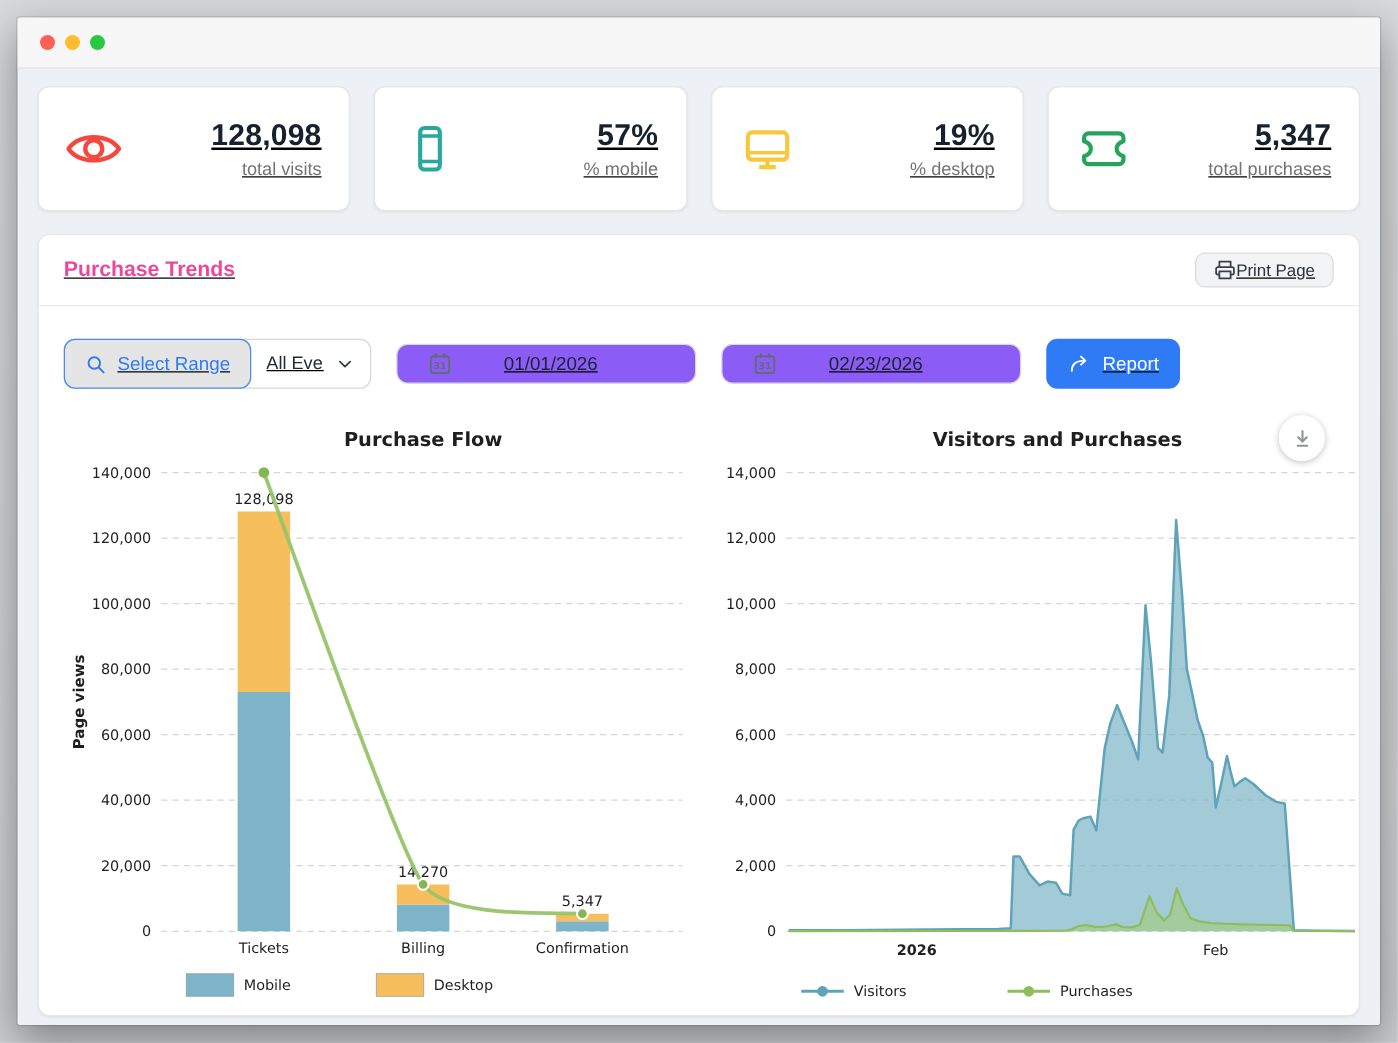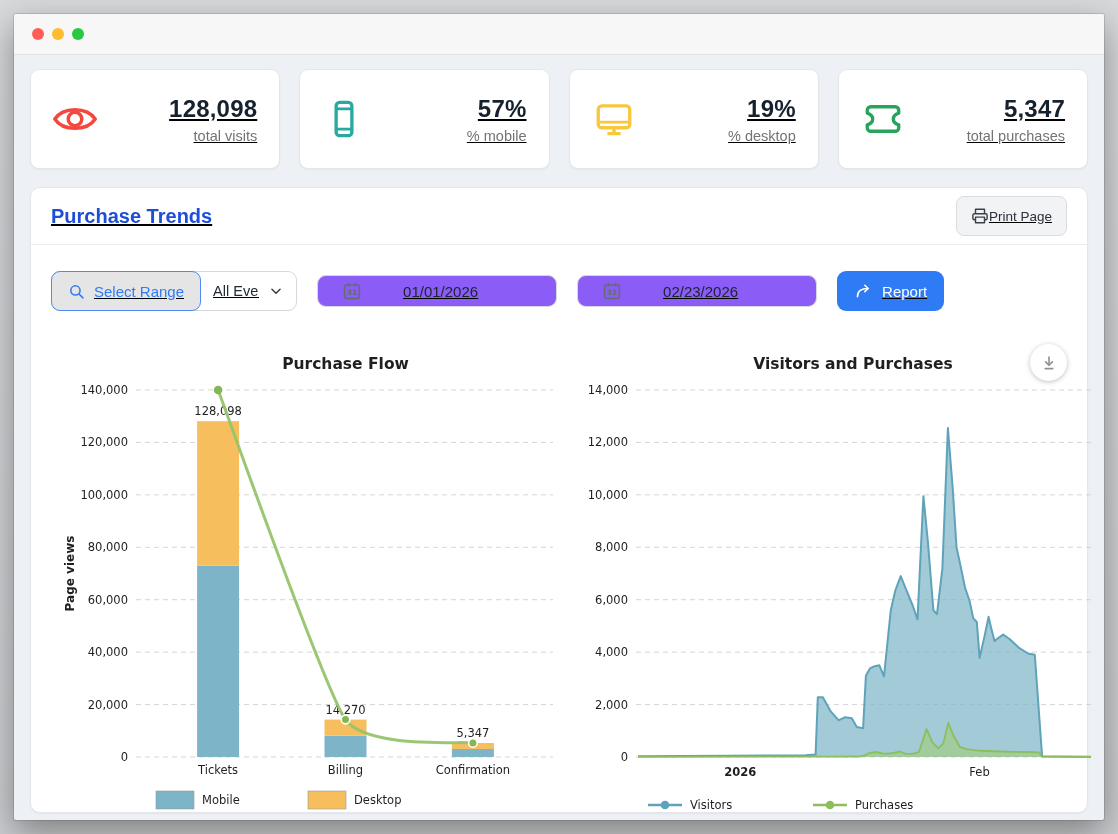--- a/index.html
+++ b/index.html
@@ -16,36 +16,36 @@
   .stat-card{flex:1;height:100px;background:#fff;border:1px solid #e4e6ea;border-radius:9px;
     box-shadow:0 1px 2px rgba(16,24,40,.05);display:flex;align-items:center;padding:0 22px;box-sizing:border-box;}
   .stat-icon{width:44px;height:44px;flex:0 0 44px;display:flex;align-items:center;justify-content:center;}
   .stat-text{margin-left:auto;text-align:right;}
   .stat-value{font-size:24px;font-weight:600;color:#16212e;letter-spacing:.2px;}
   .stat-label{font-size:14.5px;color:#737373;margin-top:5px;}
   .panel{margin-top:18px;background:#fff;border:1px solid #e4e6ea;border-radius:10px;
     box-shadow:0 1px 2px rgba(16,24,40,.05);height:626px;box-sizing:border-box;position:relative;}
   .panel-header{display:flex;align-items:center;justify-content:space-between;
     padding:14px 20px;border-bottom:1px solid #e9ebee;height:57px;box-sizing:border-box;}
-  .panel-title{font-size:20px;font-weight:700;color:#1d4ed8;}
-  .btn-print{display:flex;align-items:center;height:40px;padding:0 14px;border:1px solid #d9dbde;
+  .panel-title{font-size:17px;font-weight:700;color:#ec4899;}
+  .btn-print{display:flex;align-items:center;height:28px;padding:0 14px;border:1px solid #d9dbde;
     border-radius:8px;background:#f2f3f5;font-size:13.5px;color:#2a313a;cursor:pointer;}
   .filter-row{display:flex;align-items:center;gap:20px;padding:26px 20px 24px 20px;}
   .compound{display:flex;align-items:stretch;border:1px solid #d6d8db;border-radius:9px;background:#fff;height:40px;box-sizing:border-box;}
   .btn-range{display:flex;align-items:center;gap:9px;margin:-1px;padding:0 16px;border:1px solid #4d8bef;border-radius:9px;
     background:#e5e5e5;color:#2f7bf6;font-size:15px;font-weight:500;cursor:pointer;}
   .event-select{display:flex;align-items:center;gap:10px;padding:0 13px;cursor:pointer;}
   .event-value{font-size:14.5px;color:#222a33;max-width:46px;overflow:hidden;white-space:nowrap;}
   .date-input{display:flex;align-items:center;gap:12px;width:240px;height:32px;border:1px solid #d6d8db;
     border-radius:9px;background:#8b5cf6;padding:0 24px;box-sizing:border-box;}
   .date-input input{border:none;outline:none;font-size:15px;color:#1b2430;width:100%;
     font-family:"Liberation Sans",sans-serif;background:transparent;margin-left:27px;}
   .btn-report{display:flex;align-items:center;gap:9px;height:40px;padding:0 17px;border:none;border-radius:9px;
     background:#2f7bf6;color:#fff;font-size:15px;font-weight:500;cursor:pointer;}
-  .charts-row{display:flex;padding-left:27px;margin-top:12px;}
+  .charts-row{display:flex;padding-left:20px;}
   .chart-box{position:relative;}
   svg text{font-family:"DejaVu Sans",sans-serif;fill:#1f1f1f;}
   .ctitle{font-size:15.5px;font-weight:bold;}
   .ylab{font-size:12px;font-weight:bold;}
   .tick{font-size:11.5px;}
   .xtickb{font-size:11.5px;font-weight:bold;}
   .blabel{font-size:11.5px;}
   .btn-download{position:absolute;top:-3px;right:28px;width:37px;height:37px;border-radius:50%;background:#fff;
     border:none;box-shadow:0 1px 5px rgba(0,0,0,.25);display:flex;align-items:center;justify-content:center;cursor:pointer;}
 </style>

